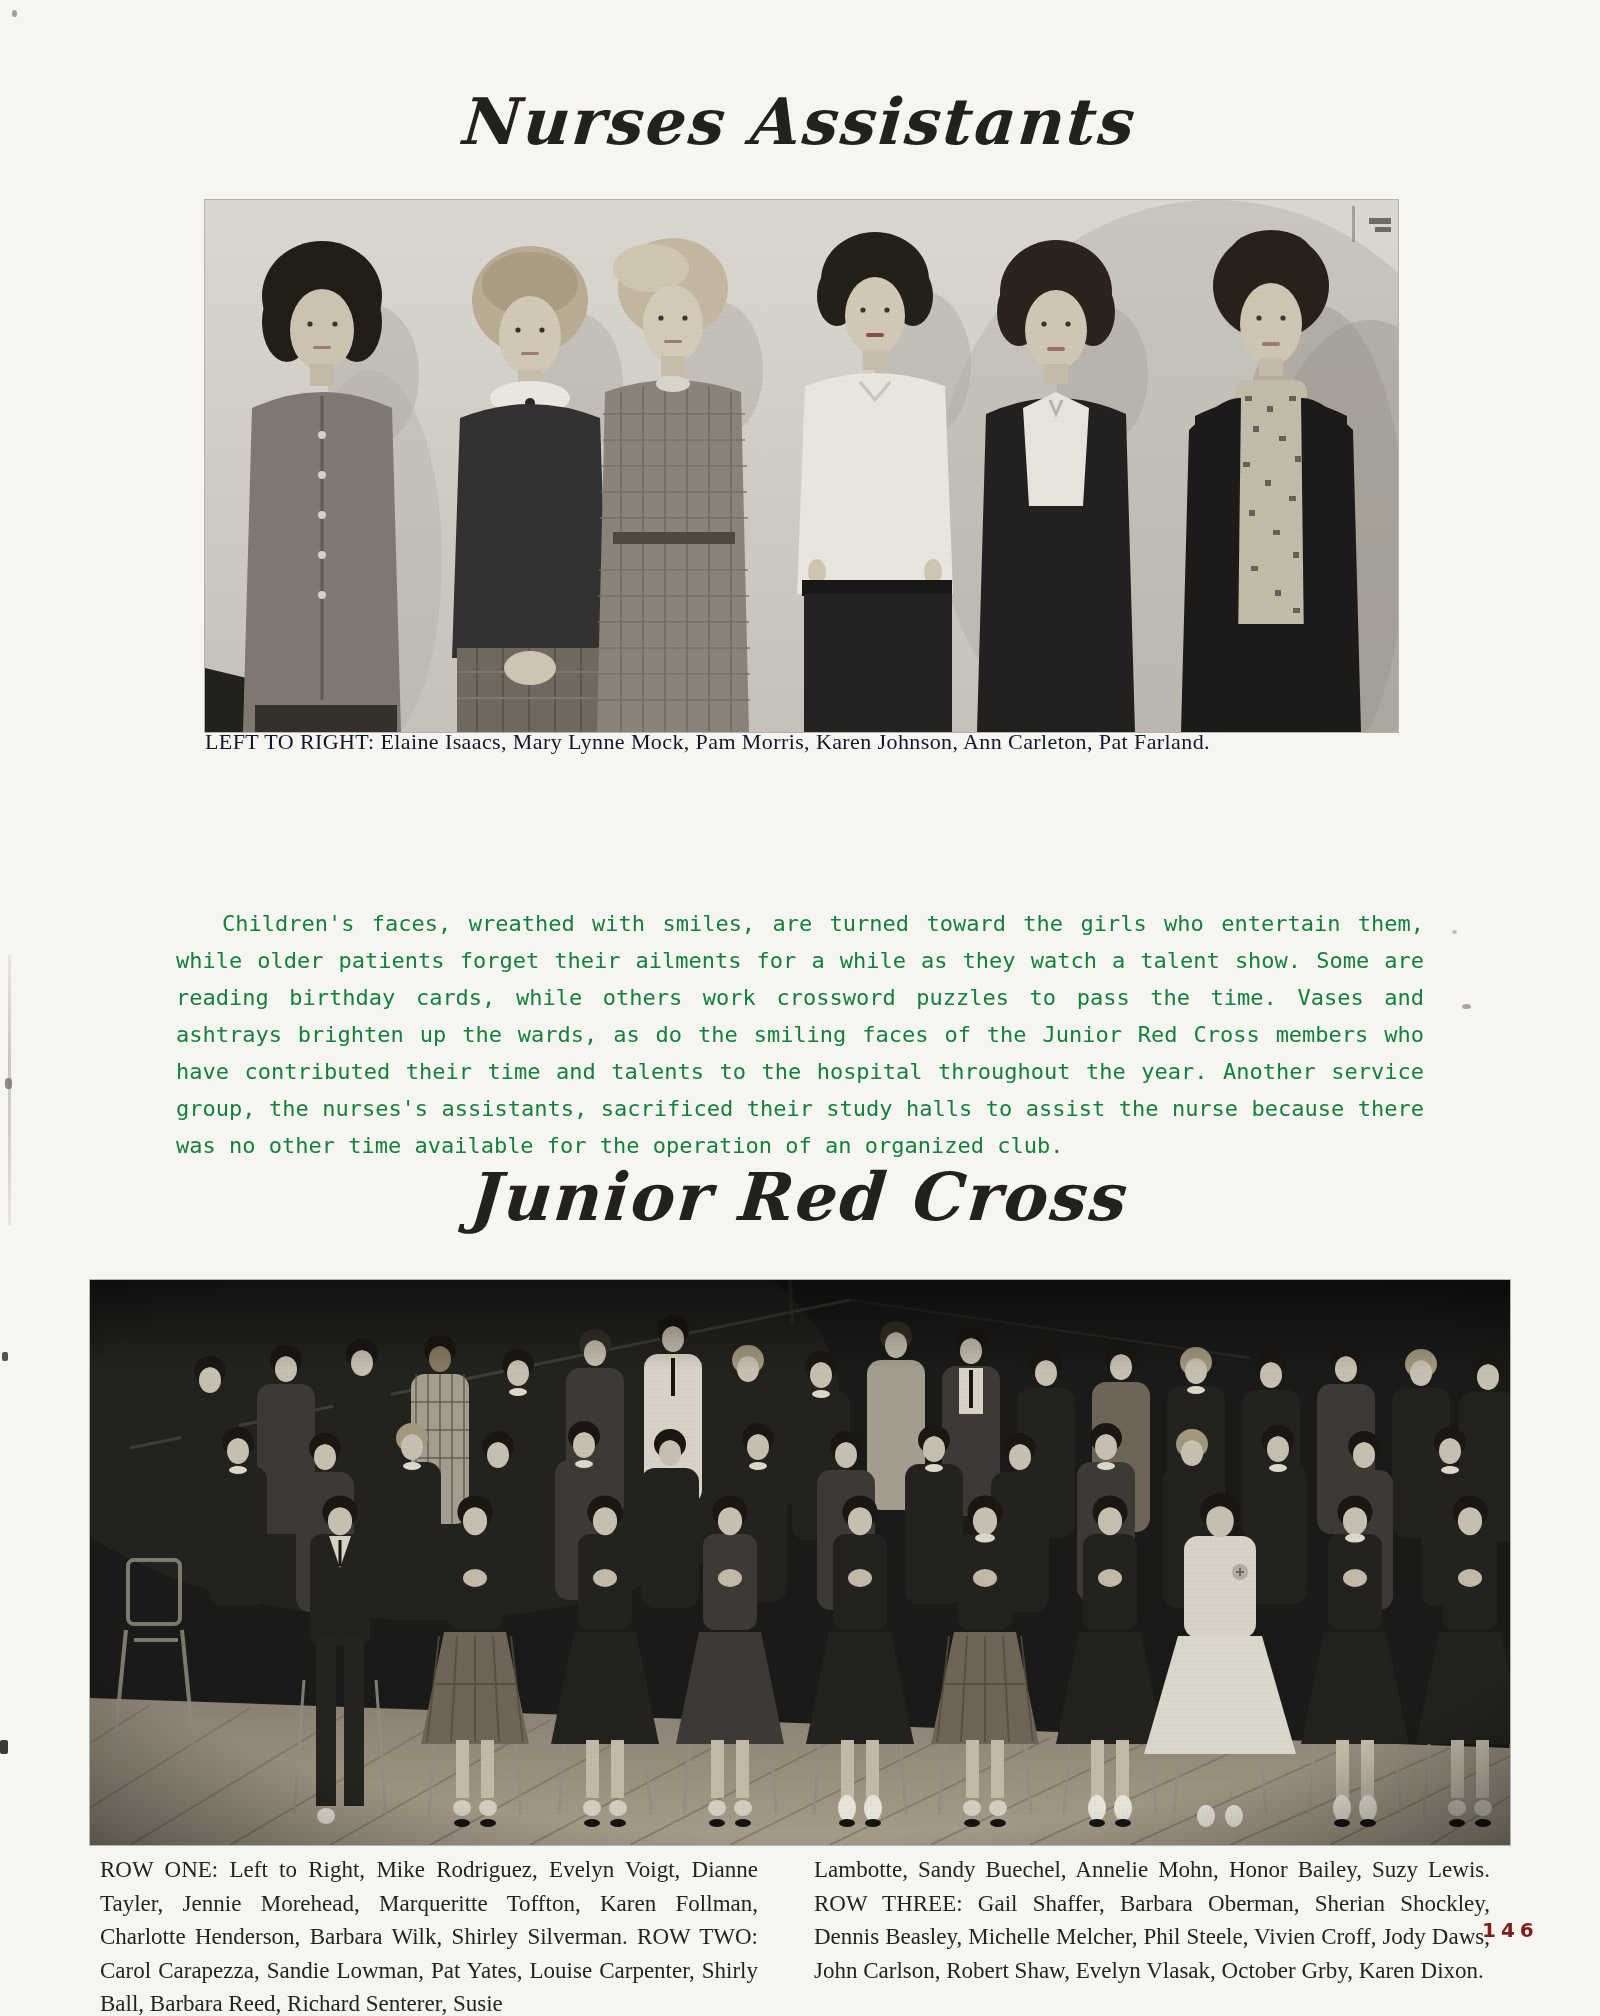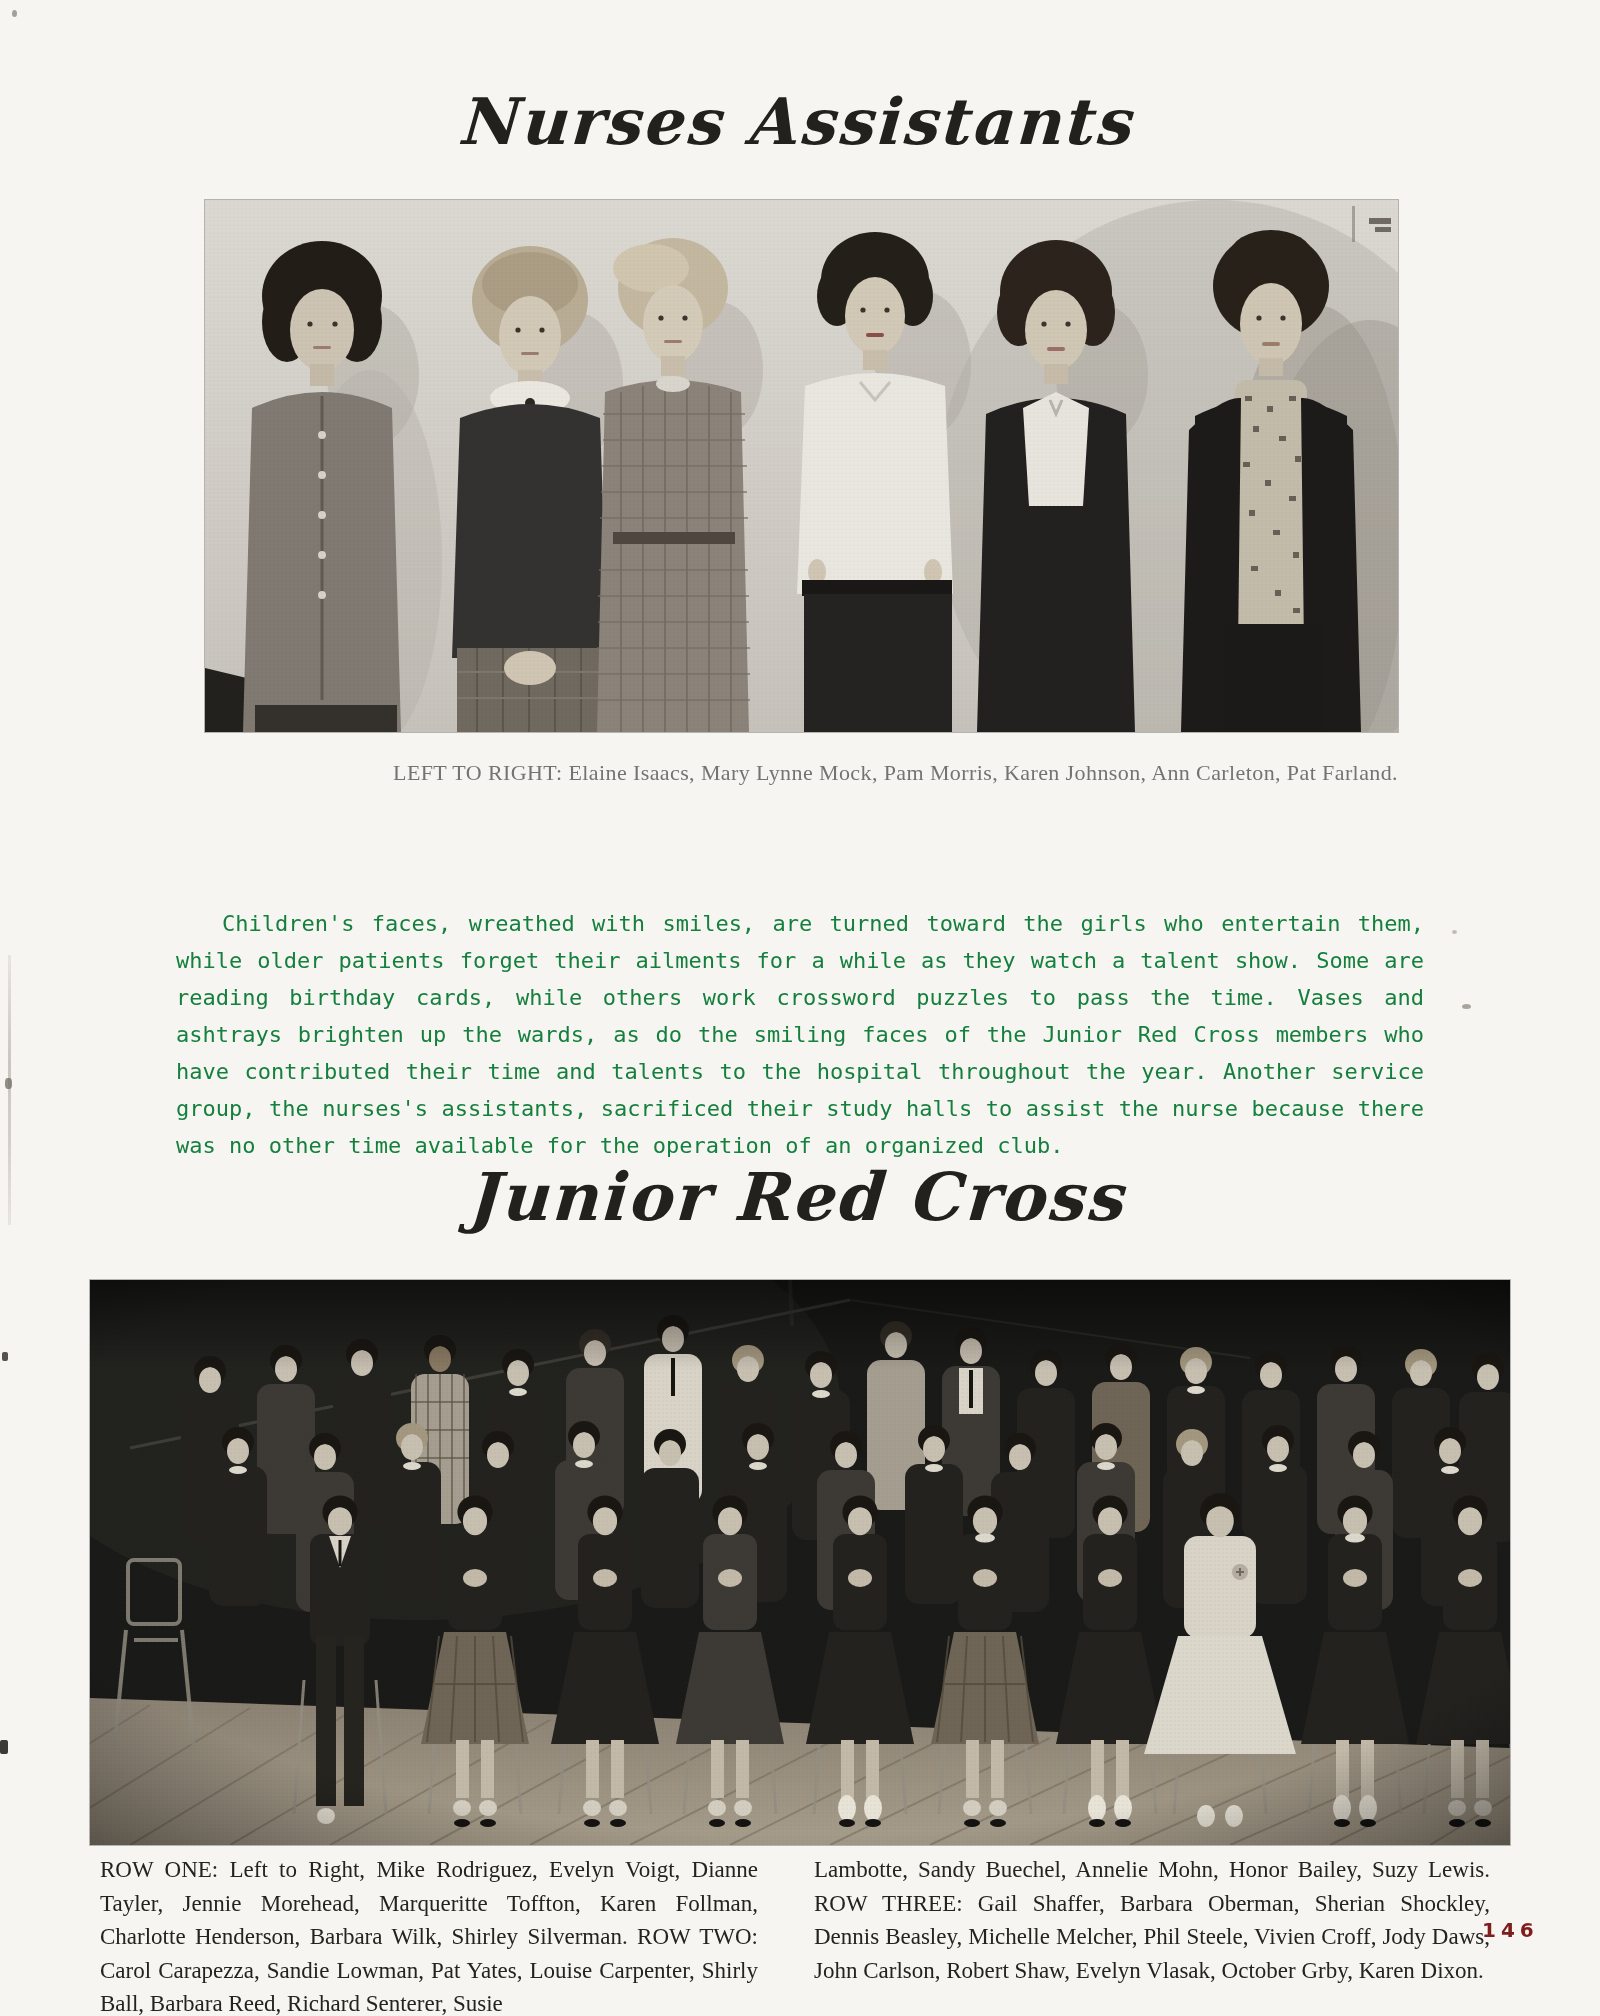--- a/index.html
+++ b/index.html
@@ -17,22 +17,22 @@
   }
   #title-nurses{top:84px;font-size:64px;}
   #title-jrc{top:1158px;font-size:66px;}
   
   .photo{position:absolute;box-shadow:0 0 0 1px rgba(72,70,64,.38);overflow:hidden;}
   #photo-nurses{left:205px;top:200px;width:1193px;height:532px;}
   #photo-jrc{left:90px;top:1280px;width:1420px;height:565px;}
   .photo svg{display:block;width:100%;height:100%;}
   
   #caption-nurses{
-    position:absolute;left:205px;top:760px;width:1193px;
-    text-align:right;font-size:22px;letter-spacing:.4px;color:#737373;
+    position:absolute;left:205px;top:729px;width:1193px;
+    text-align:left;font-size:22px;letter-spacing:.4px;color:#0f172a;
   }
   #body-paragraph{
     position:absolute;left:176px;top:905px;width:1248px;
     font-family:"DejaVu Sans Mono",monospace;font-size:22px;line-height:37px;
     text-align:justify;text-align-last:left;text-indent:46px;color:#15803d;
   }
   .jrc-caption{
     position:absolute;top:1853px;
     font-size:23px;line-height:33.5px;text-align:justify;text-align-last:left;
     color:#24231f;

